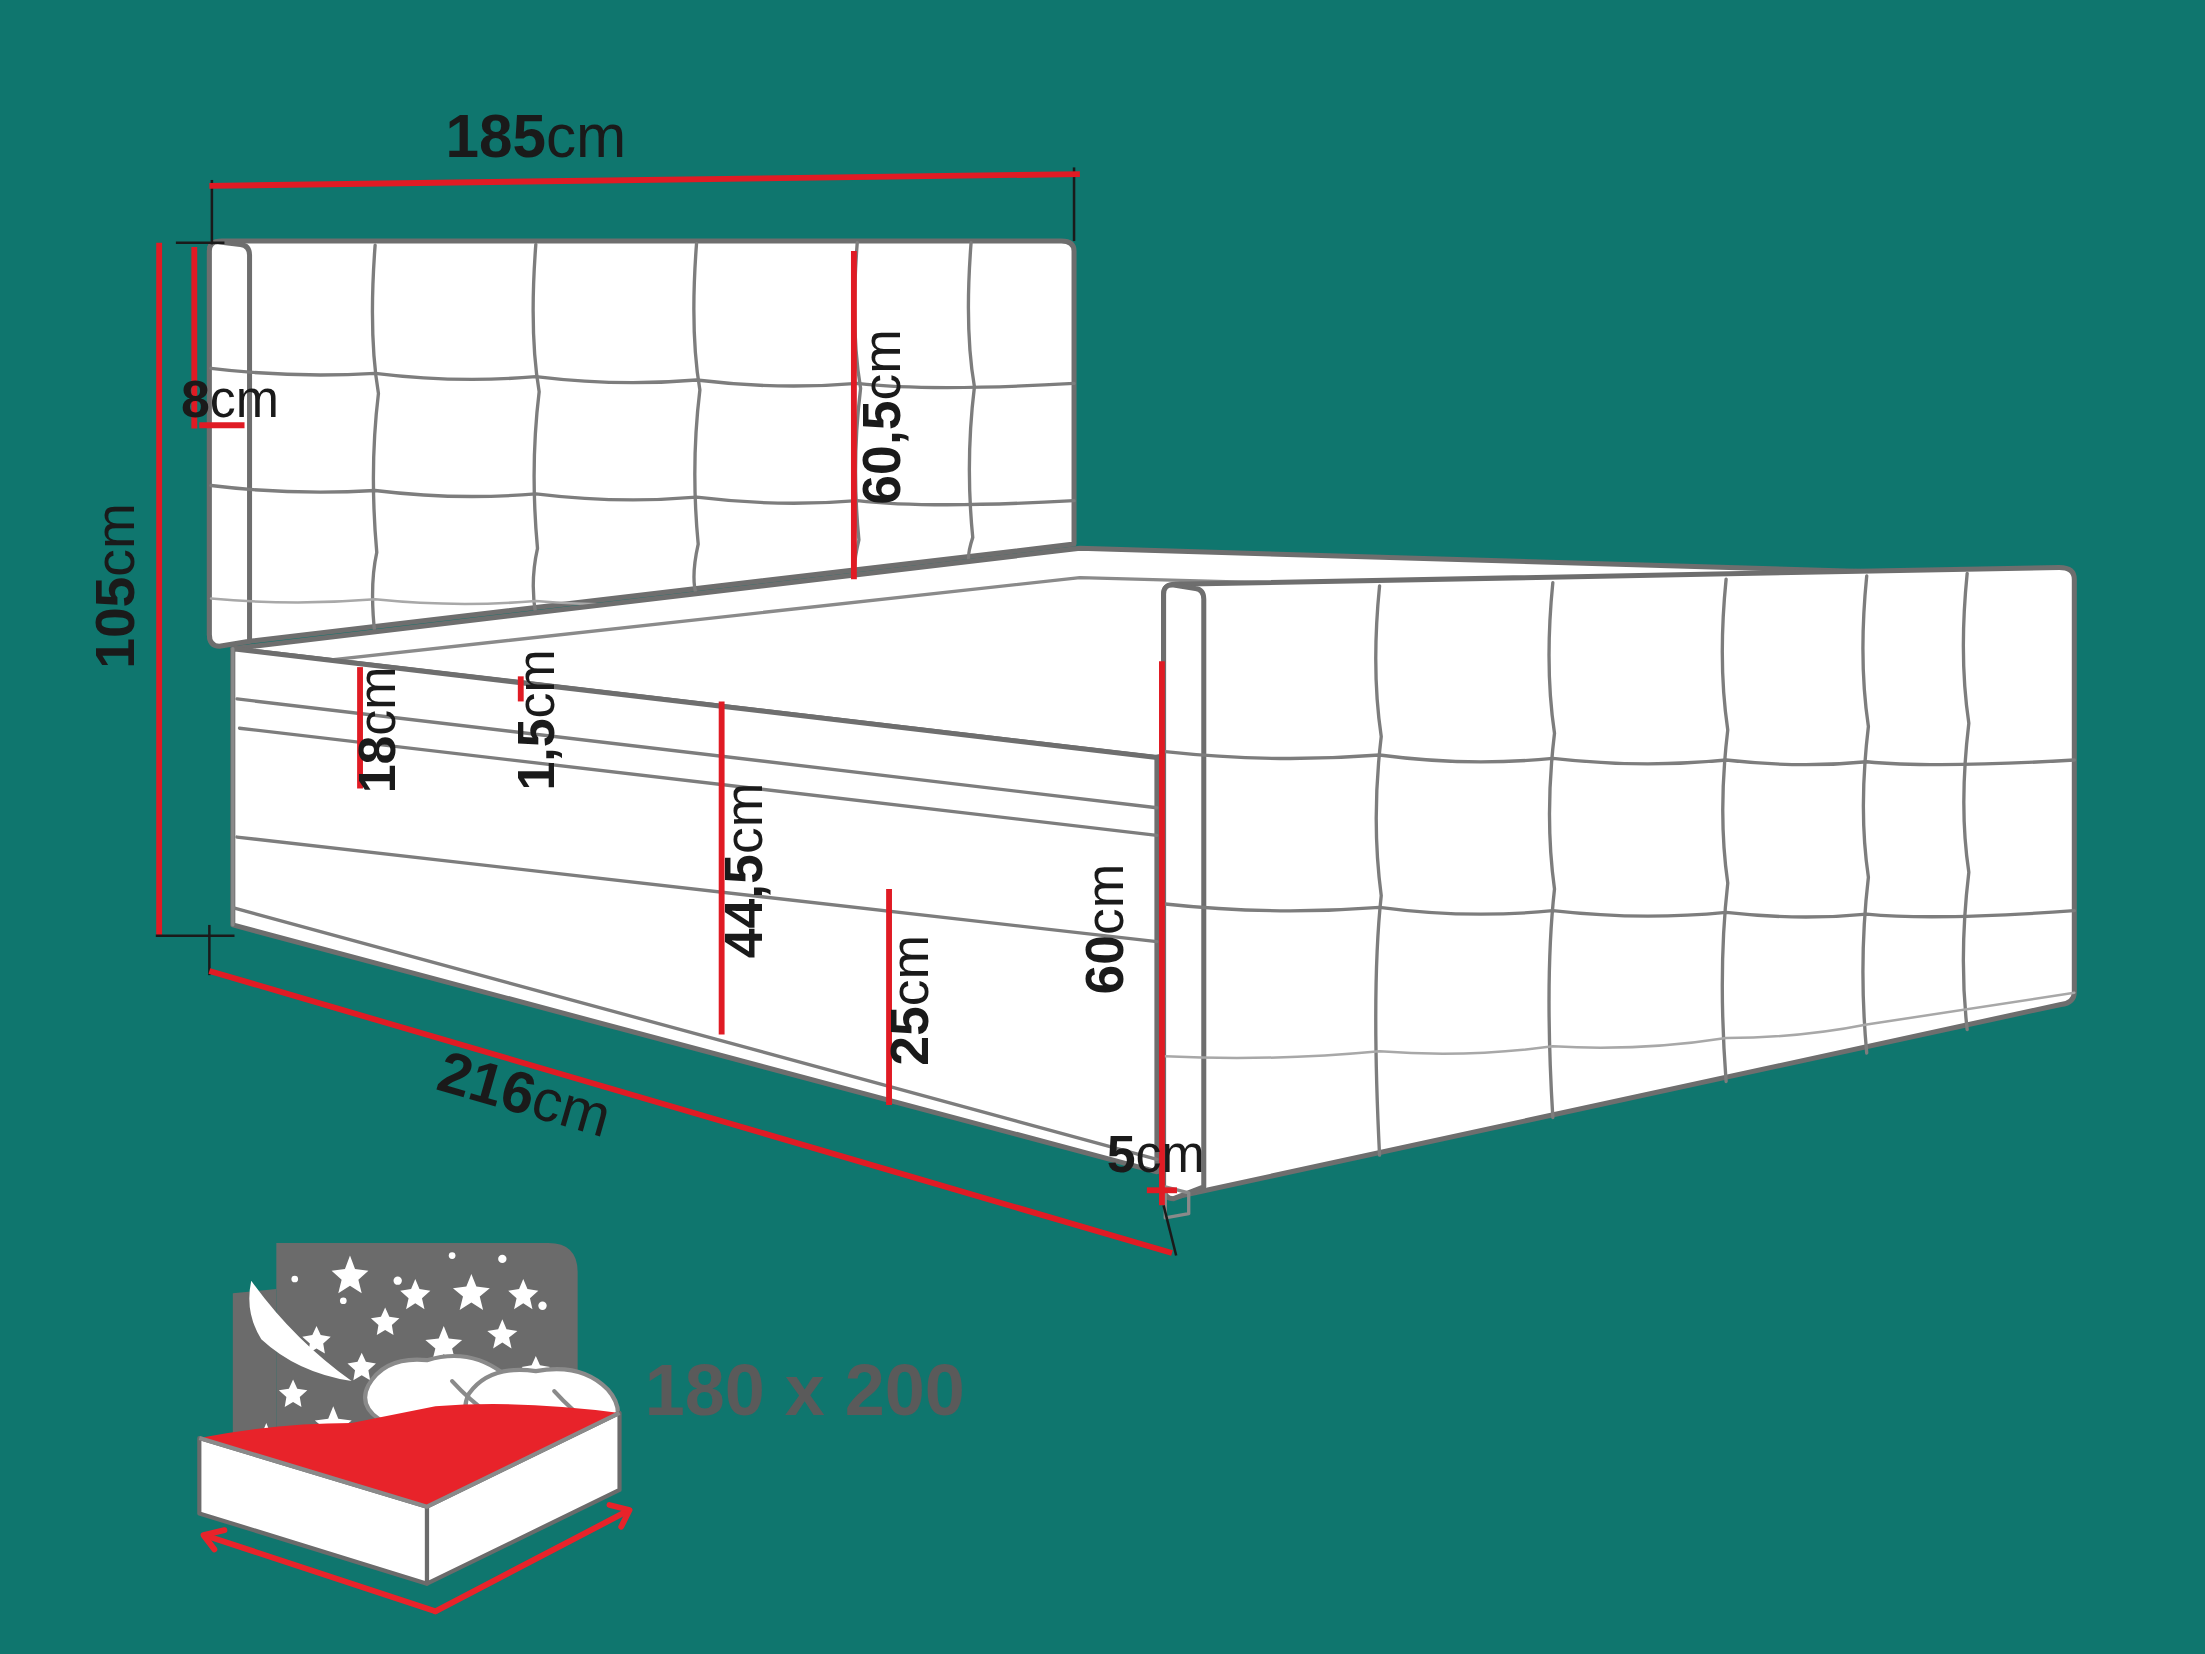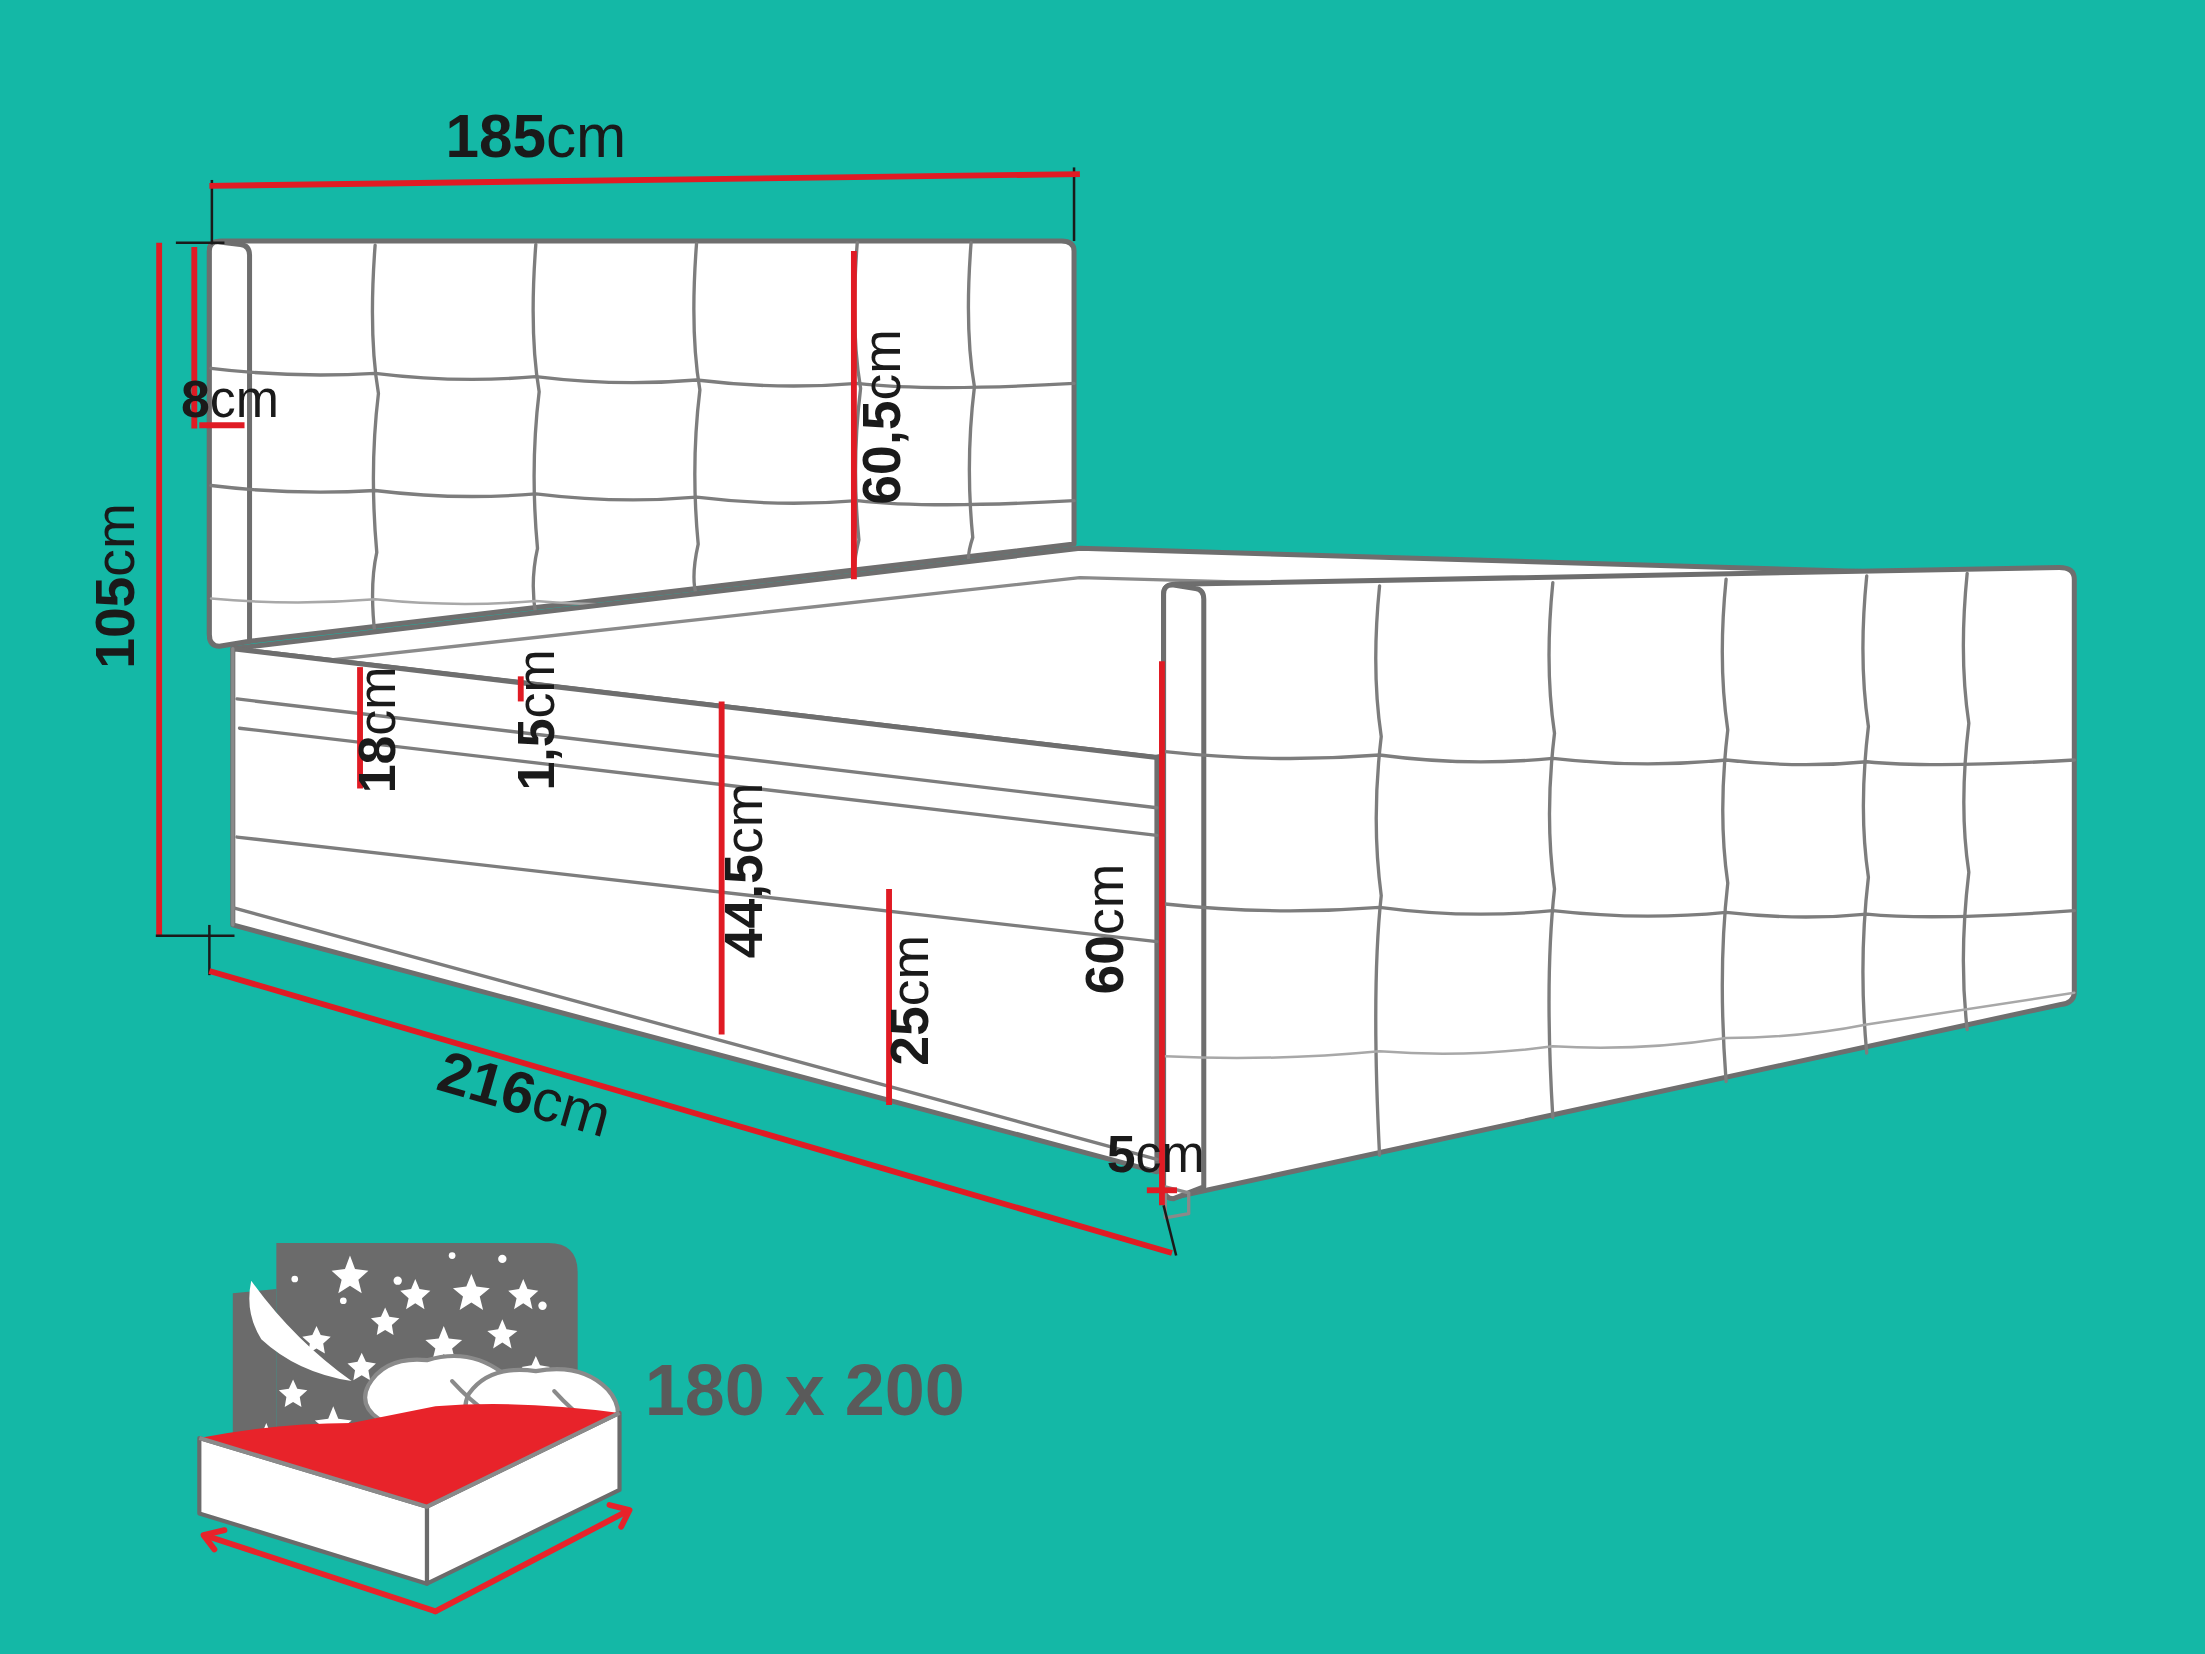--- a/index.html
+++ b/index.html
@@ -7,21 +7,21 @@
     padding: 0;
     background: #ffffff;
   }
   body {
     font-family: "Liberation Sans", sans-serif;
   }
   #stage {
     position: relative;
     width: 2205px;
     height: 1654px;
-    background: #14b8a6;
+    background: #0f766e;
     overflow: hidden;
   }
   #diagram {
     position: absolute;
     left: 0;
     top: 0;
     width: 2205px;
     height: 1654px;
   }
   .dim-text {

